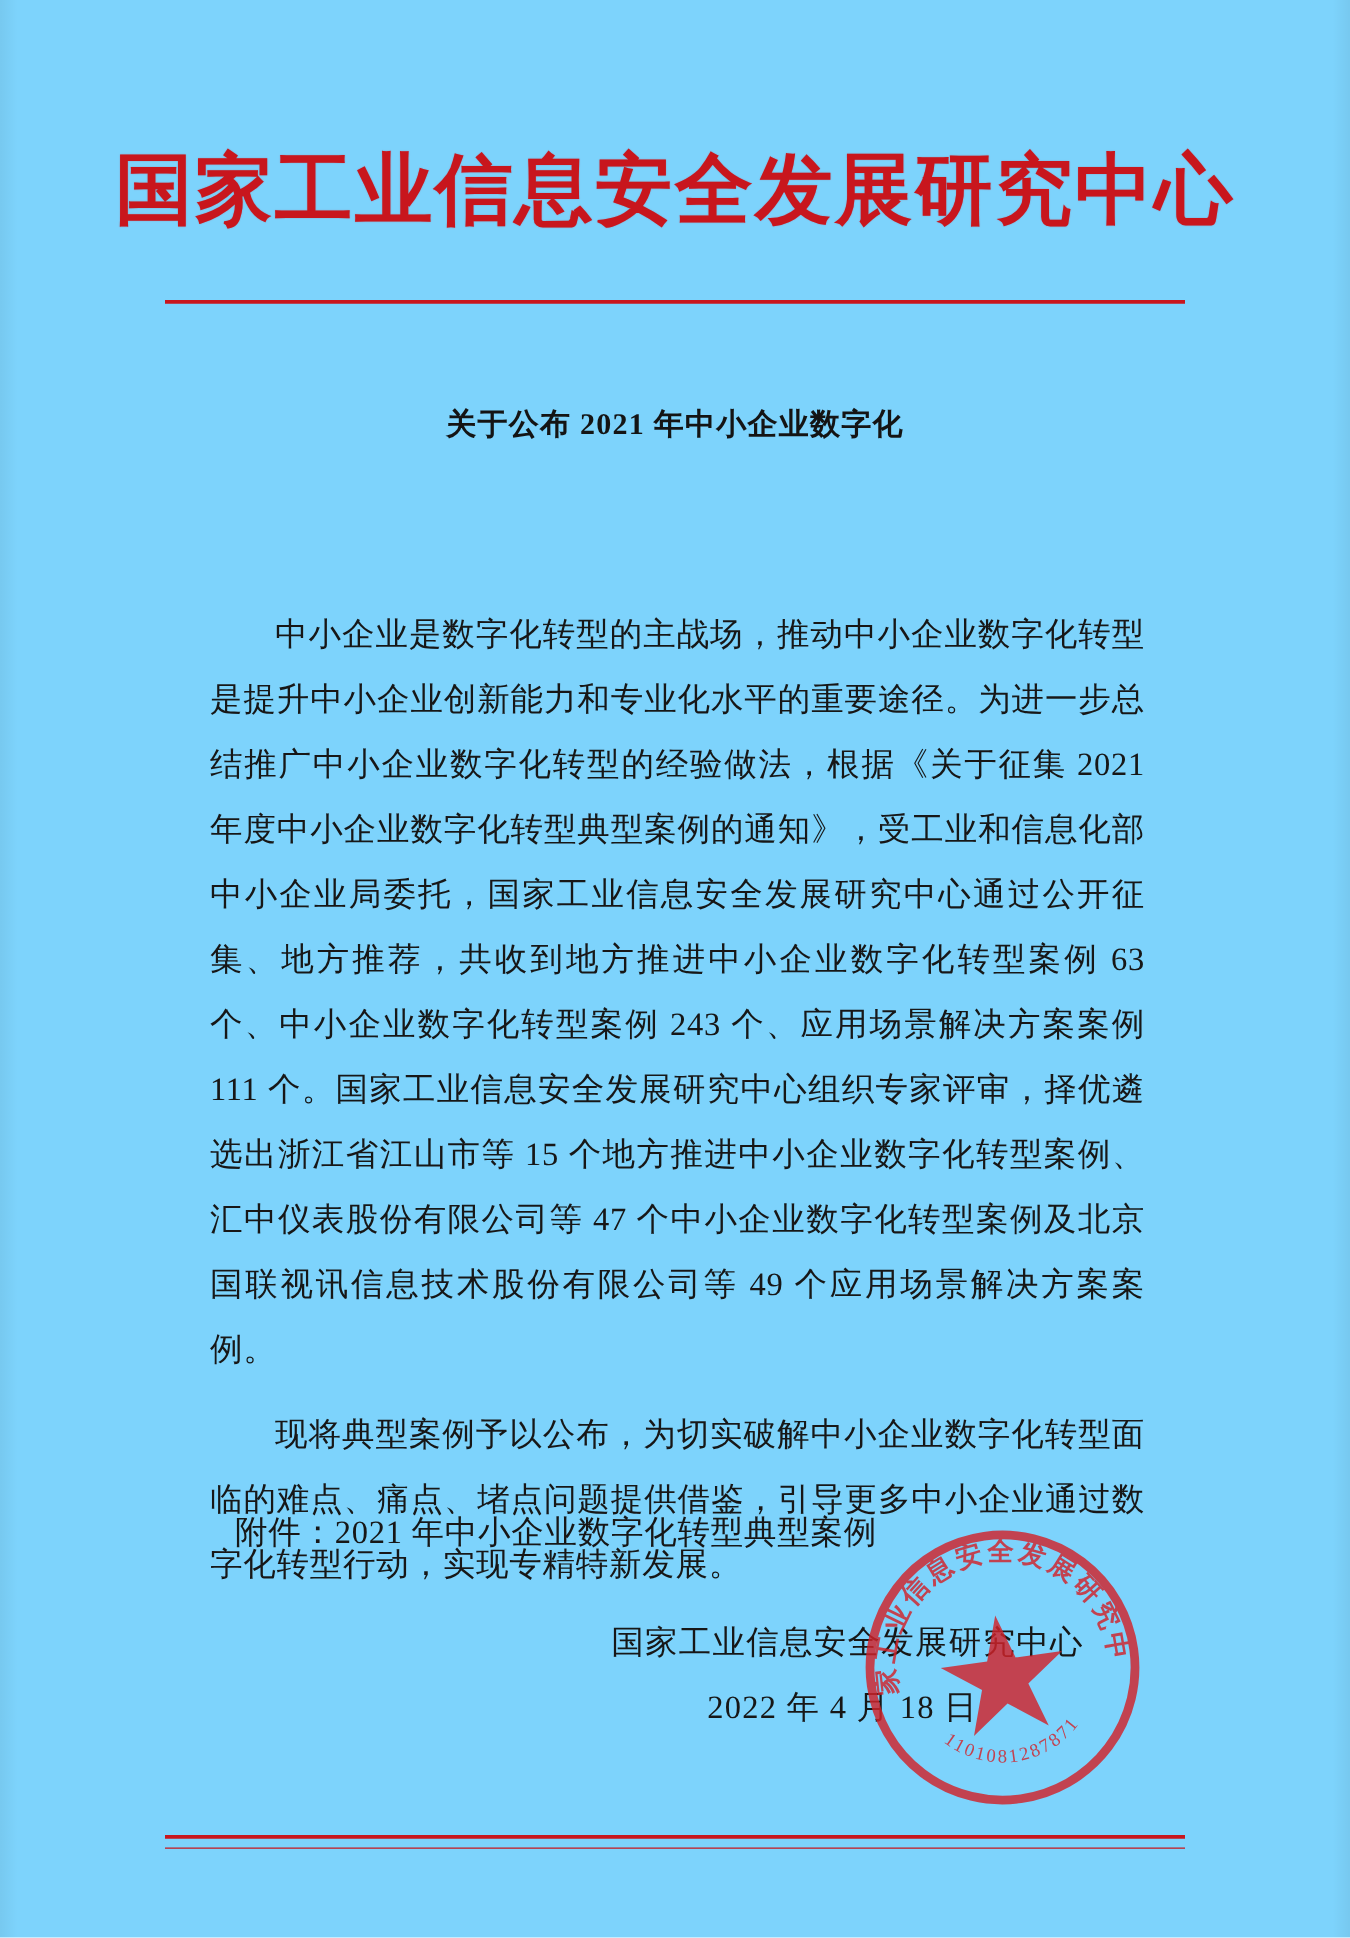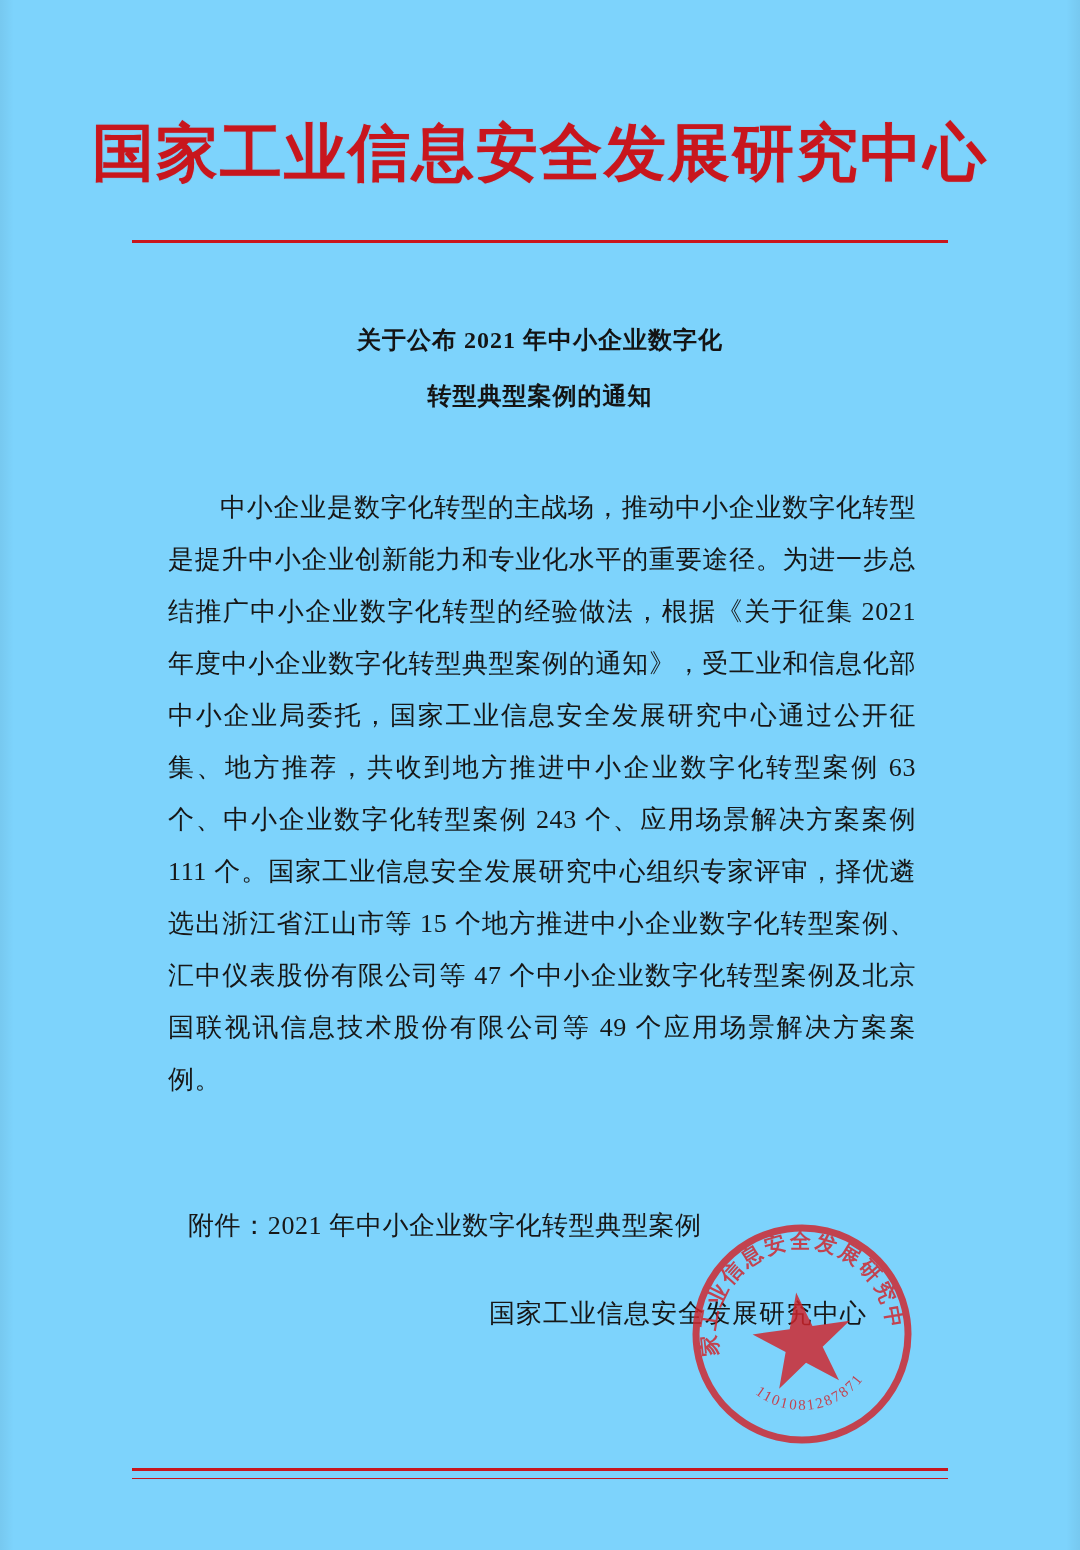--- a/index.html
+++ b/index.html
@@ -158,31 +158,32 @@
   <div class="edge-left"></div>
   <div class="edge-right"></div>
 
   <div class="letterhead">
     <div class="letterhead-title">国家工业信息安全发展研究中心</div>
   </div>
   <div class="letterhead-rule"></div>
 
   <div class="doc-title">
     <div>关于公布 2021 年中小企业数字化</div>
-    <div>转型典型案例的通知</div>
   </div>
 
   <div class="body-text">
     <p>中小企业是数字化转型的主战场，推动中小企业数字化转型是提升中小企业创新能力和专业化水平的重要途径。为进一步总结推广中小企业数字化转型的经验做法，根据《关于征集 2021 年度中小企业数字化转型典型案例的通知》，受工业和信息化部中小企业局委托，国家工业信息安全发展研究中心通过公开征集、地方推荐，共收到地方推进中小企业数字化转型案例 63 个、中小企业数字化转型案例 243 个、应用场景解决方案案例 111 个。国家工业信息安全发展研究中心组织专家评审，择优遴选出浙江省江山市等 15 个地方推进中小企业数字化转型案例、汇中仪表股份有限公司等 47 个中小企业数字化转型案例及北京国联视讯信息技术股份有限公司等 49 个应用场景解决方案案例。</p>
+    <p>现将典型案例予以公布，为切实破解中小企业数字化转型面临的难点、痛点、堵点问题提供借鉴，引导更多中小企业通过数字化转型行动，实现专精特新发展。</p>
   </div>
 
   <div class="attachment">附件：2021 年中小企业数字化转型典型案例</div>
 
   <div class="signature">
     <div class="sig-org">国家工业信息安全发展研究中心</div>
+    <div class="sig-date">2022 年 4 月 18 日</div>
   </div>
 
   <div class="seal">
     <svg width="232" height="232" viewBox="0 0 232 232" xmlns="http://www.w3.org/2000/svg">
       <defs>
         <path id="sealTopArc" d="M 30,116 A 86,86 0 0 1 202,116"></path>
         <path id="sealBottomArc" d="M 40,116 A 76,76 0 0 0 192,116"></path>
       </defs>
       <g opacity="0.82" transform="rotate(-8 116 116)">
         <circle cx="116" cy="116" r="106" fill="none" stroke="#d2232a" stroke-width="7"></circle>

